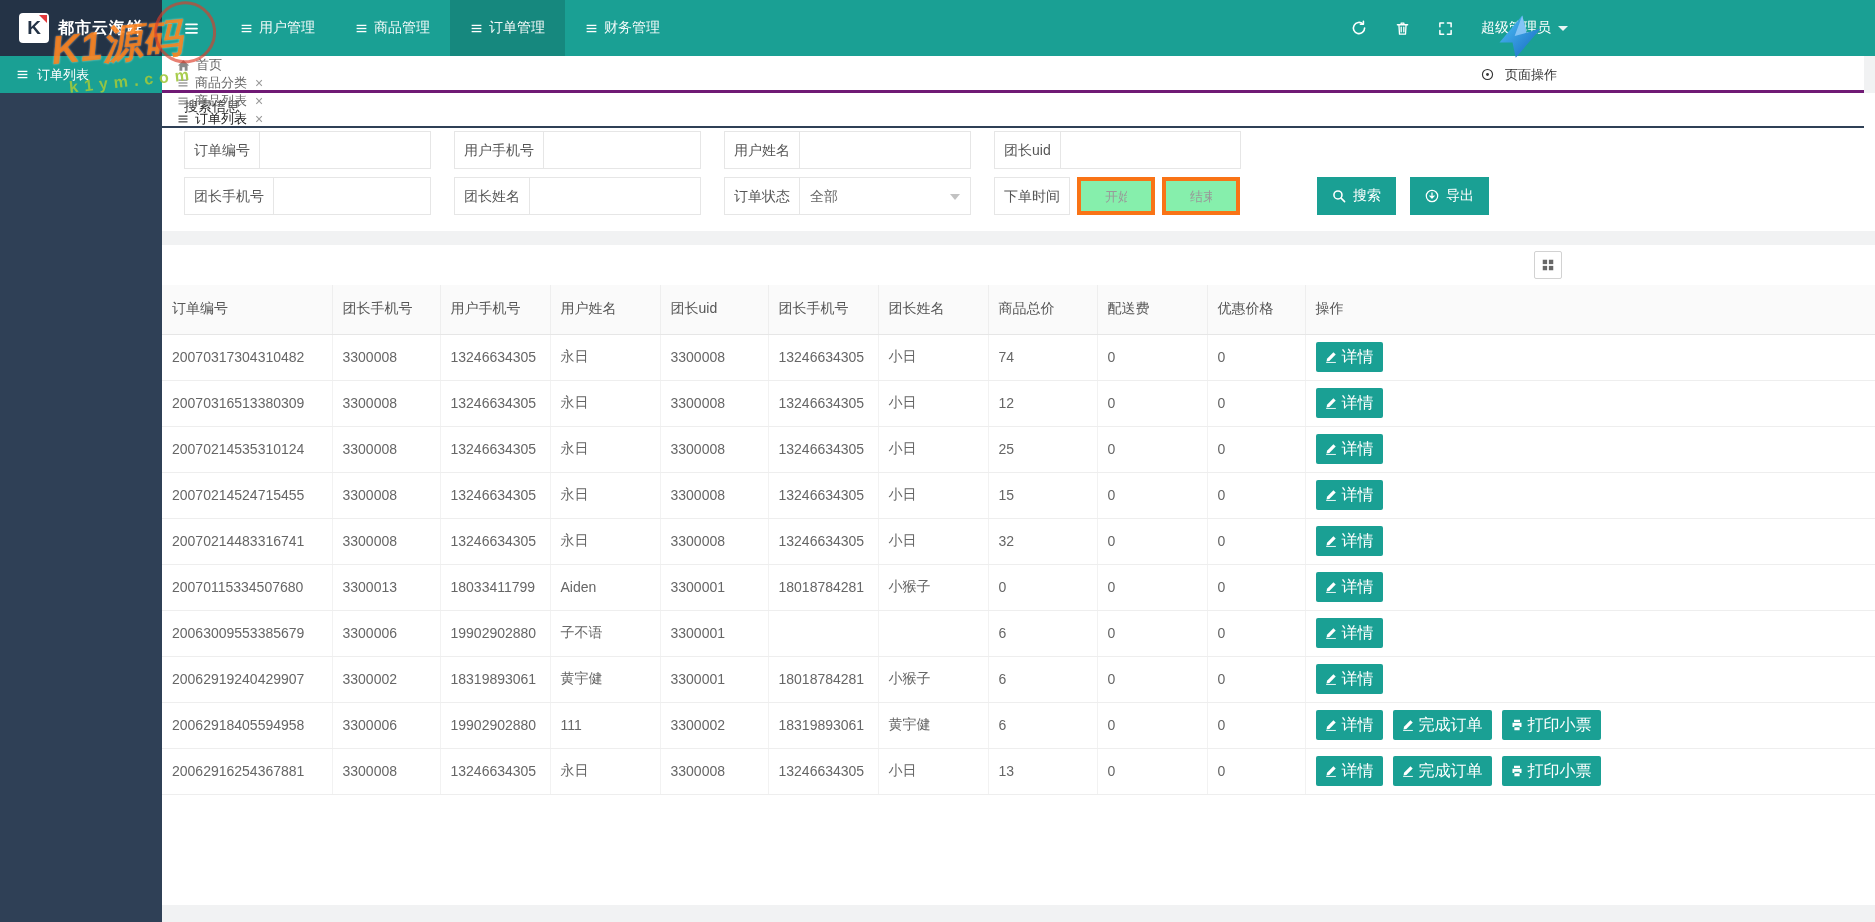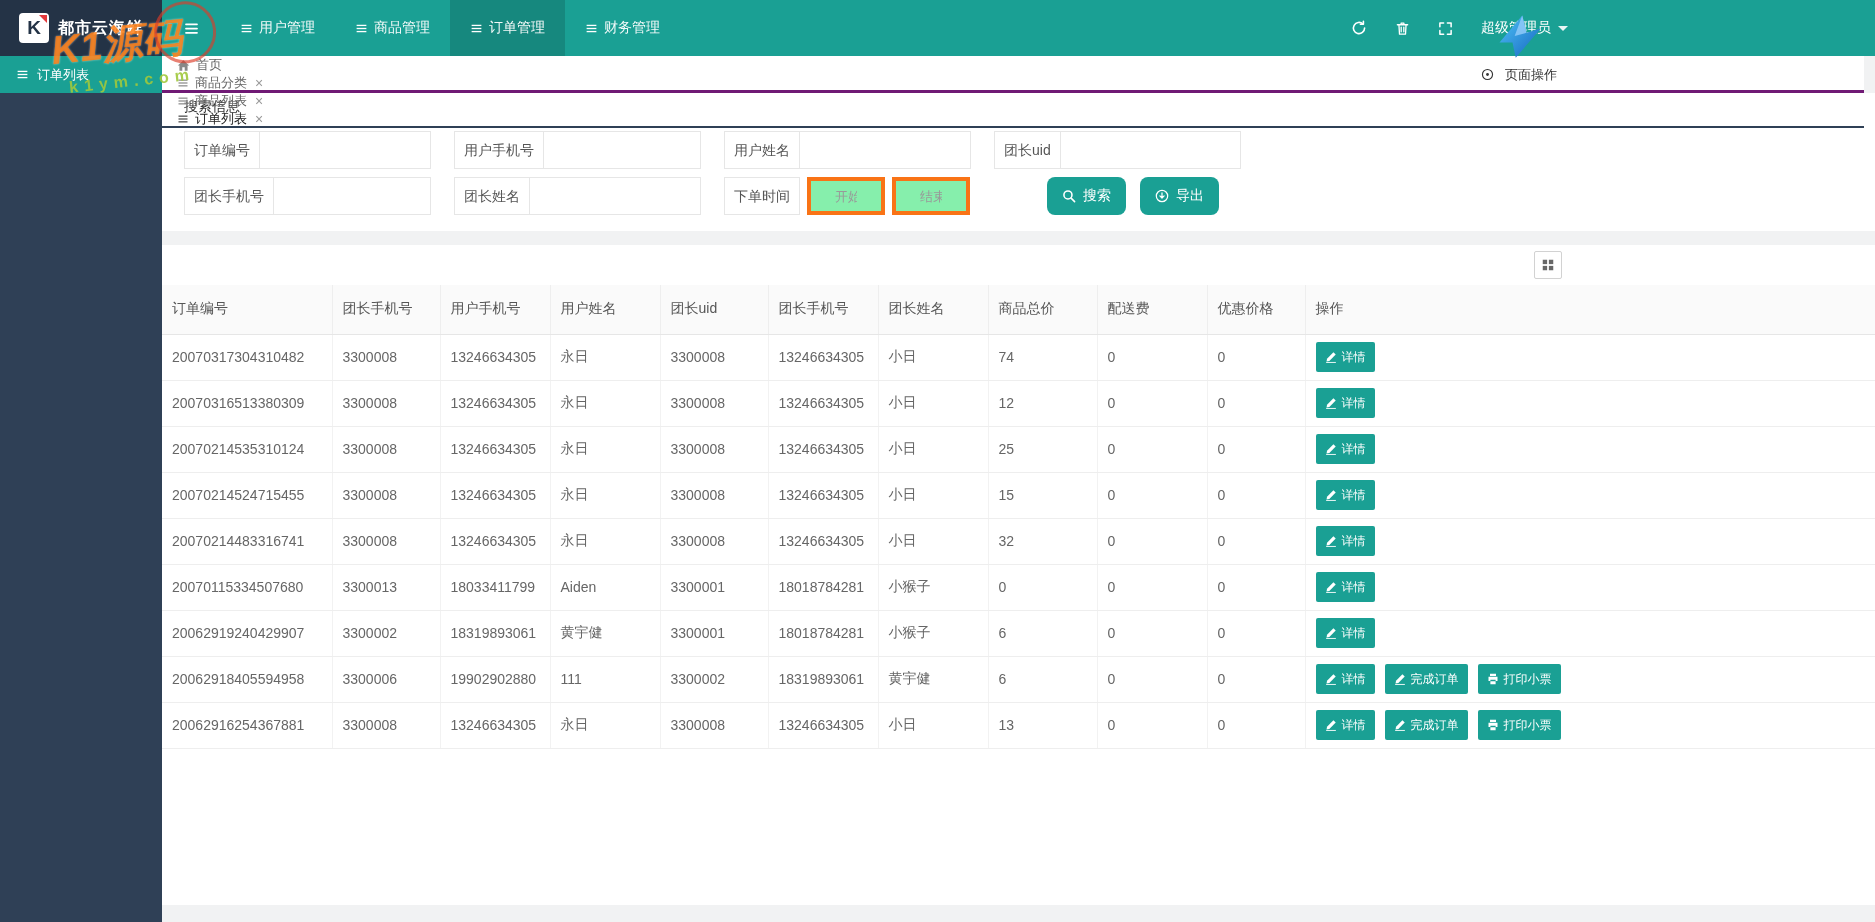--- a/index.html
+++ b/index.html
@@ -43,32 +43,32 @@
   .form-row { display:flex; margin-top:8px; }
   .group { display:flex; width:247px; height:38px; margin-right:23px; flex:none; }
   .group-label { border:1px solid #e6e6e6; background:#fff; padding:0 9px; line-height:36px; font-size:14px; color:#555; white-space:nowrap; flex:none; }
   .group-input { flex:1; min-width:0; border:1px solid #e6e6e6; margin-left:-1px; padding:0 10px; font-size:14px; color:#666; outline:none; background:#fff; font-family:inherit; }
   .group-input::placeholder { color:#aaa; }
   .group-select { flex:1; position:relative; border:1px solid #e6e6e6; margin-left:-1px; line-height:36px; padding:0 10px; font-size:14px; color:#666; background:#fff; cursor:pointer; }
   .select-caret { position:absolute; right:10px; top:16px; width:0; height:0; border-left:5px solid transparent; border-right:5px solid transparent; border-top:6px solid #c2c2c2; }
   .time-group { width:300px; }
   .time-input { width:78px; border:4px solid #f97316; margin-left:7px; padding:0 24px; font-size:13px; color:#666; outline:none; background:#86efac; font-family:inherit; flex:none; }
   .time-input::placeholder { color:#999; }
-  .btn { height:38px; background:#1aa094; color:#fff; border:none; border-radius:8px; padding:0 15px; font-size:14px; display:inline-flex; align-items:center; gap:7px; cursor:pointer; font-family:inherit; margin-right:14px; }
+  .btn { height:38px; background:#1aa094; color:#fff; border:none; border-radius:0; padding:0 15px; font-size:14px; display:inline-flex; align-items:center; gap:7px; cursor:pointer; font-family:inherit; margin-right:14px; }
 
   
   .card { margin-top:14px; background:#fff; position:relative; min-height:660px; }
   .card-toolbar { height:40px; position:relative; }
   .tool-filter { position:absolute; right:313px; top:6px; width:28px; height:28px; border:1px solid #d2d2d2; border-radius:2px; display:flex; align-items:center; justify-content:center; color:#666; cursor:pointer; background:#fff; }
   table { width:100%; border-collapse:collapse; table-layout:fixed; }
   thead th { background:#fafafa; height:49px; font-size:14px; font-weight:normal; color:#555; text-align:left; padding:0 10px; border-bottom:1px solid #e6e6e6; border-right:1px solid #eee; }
   tbody td { height:46px; font-size:14px; color:#666; padding:0 10px; border-bottom:1px solid #eee; border-right:1px solid #f2f2f2; overflow:hidden; white-space:nowrap; }
   thead th:last-child, tbody td:last-child { border-right:none; }
   .ops { display:flex; gap:10px; }
-  .btn-sm { height:30px; background:#1aa094; color:#fff; border:none; border-radius:2px; padding:0 9px; font-size:12px; display:inline-flex; align-items:center; gap:5px; cursor:pointer; font-family:inherit; white-space:nowrap; }
+  .btn-sm { height:30px; background:#1aa094; color:#fff; border:none; border-radius:2px; padding:0 9px; font-size:16px; display:inline-flex; align-items:center; gap:5px; cursor:pointer; font-family:inherit; white-space:nowrap; }
 
   
   .wm-k1 { position:absolute; left:52px; top:16px; z-index:40; transform:rotate(-6deg); pointer-events:none; }
   .wm-k1-text { font-size:40px; font-weight:bold; font-style:italic; color:rgba(255,115,0,.78); text-shadow:0 0 2px rgba(255,255,255,.6); }
   .wm-k1-sub { font-size:16px; letter-spacing:6px; color:rgba(160,200,60,.9); margin-top:2px; margin-left:14px; font-weight:bold; }
   .wm-circle { position:absolute; left:104px; top:-8px; width:62px; height:62px; border:3px solid rgba(220,60,40,.65); border-radius:50%; }
   .wm-bird { position:absolute; left:1493px; top:10px; z-index:41; pointer-events:none; }
 </style>
 </head>
 <body>
@@ -244,20 +244,27 @@
     </div>
     <div class="form-row">
       <div class="group">
         <span class="group-label">团长手机号</span>
         <input class="group-input" value="" style="">
       </div>
       <div class="group">
         <span class="group-label">团长姓名</span>
         <input class="group-input" value="" style="">
       </div>
+      <div class="group">
+        <span class="group-label">订单状态</span>
+        <div class="group-select">
+          <span>全部</span>
+          <span class="select-caret"></span>
+        </div>
+      </div>
       <div class="group time-group">
         <span class="group-label">下单时间</span>
         <input class="time-input" placeholder="开始时间" style="">
         <input class="time-input" placeholder="结束时间" style="">
       </div>
       <button class="btn">
         <svg width="14" height="14" viewBox="0 0 16 16" fill="none" stroke="currentColor" stroke-width="1.8">
             <circle cx="6.8" cy="6.8" r="4.6"></circle>
             <path d="M10.4 10.4l4 4" stroke-linecap="round"></path>
           </svg>
@@ -446,20 +453,43 @@
                   <svg width="12" height="12" viewBox="0 0 16 16" fill="currentColor">
                     <path d="M11.2 1.7l3.1 3.1-8.5 8.5-3.7.6.6-3.7 8.5-8.5z"></path>
                     <path d="M1.5 14.6h13v1.2h-13z"></path>
                   </svg>
                   <span>详情</span>
                 </button>
               </div>
             </td>
           </tr>
           <tr>
+            <td>20063009553385679</td>
+            <td>3300006</td>
+            <td>19902902880</td>
+            <td>子不语</td>
+            <td>3300001</td>
+            <td></td>
+            <td></td>
+            <td>6</td>
+            <td>0</td>
+            <td>0</td>
+            <td>
+              <div class="ops">
+                <button class="btn-sm">
+                  <svg width="12" height="12" viewBox="0 0 16 16" fill="currentColor">
+                    <path d="M11.2 1.7l3.1 3.1-8.5 8.5-3.7.6.6-3.7 8.5-8.5z"></path>
+                    <path d="M1.5 14.6h13v1.2h-13z"></path>
+                  </svg>
+                  <span>详情</span>
+                </button>
+              </div>
+            </td>
+          </tr>
+          <tr>
             <td>20062919240429907</td>
             <td>3300002</td>
             <td>18319893061</td>
             <td>黄宇健</td>
             <td>3300001</td>
             <td>18018784281</td>
             <td>小猴子</td>
             <td>6</td>
             <td>0</td>
             <td>0</td>

